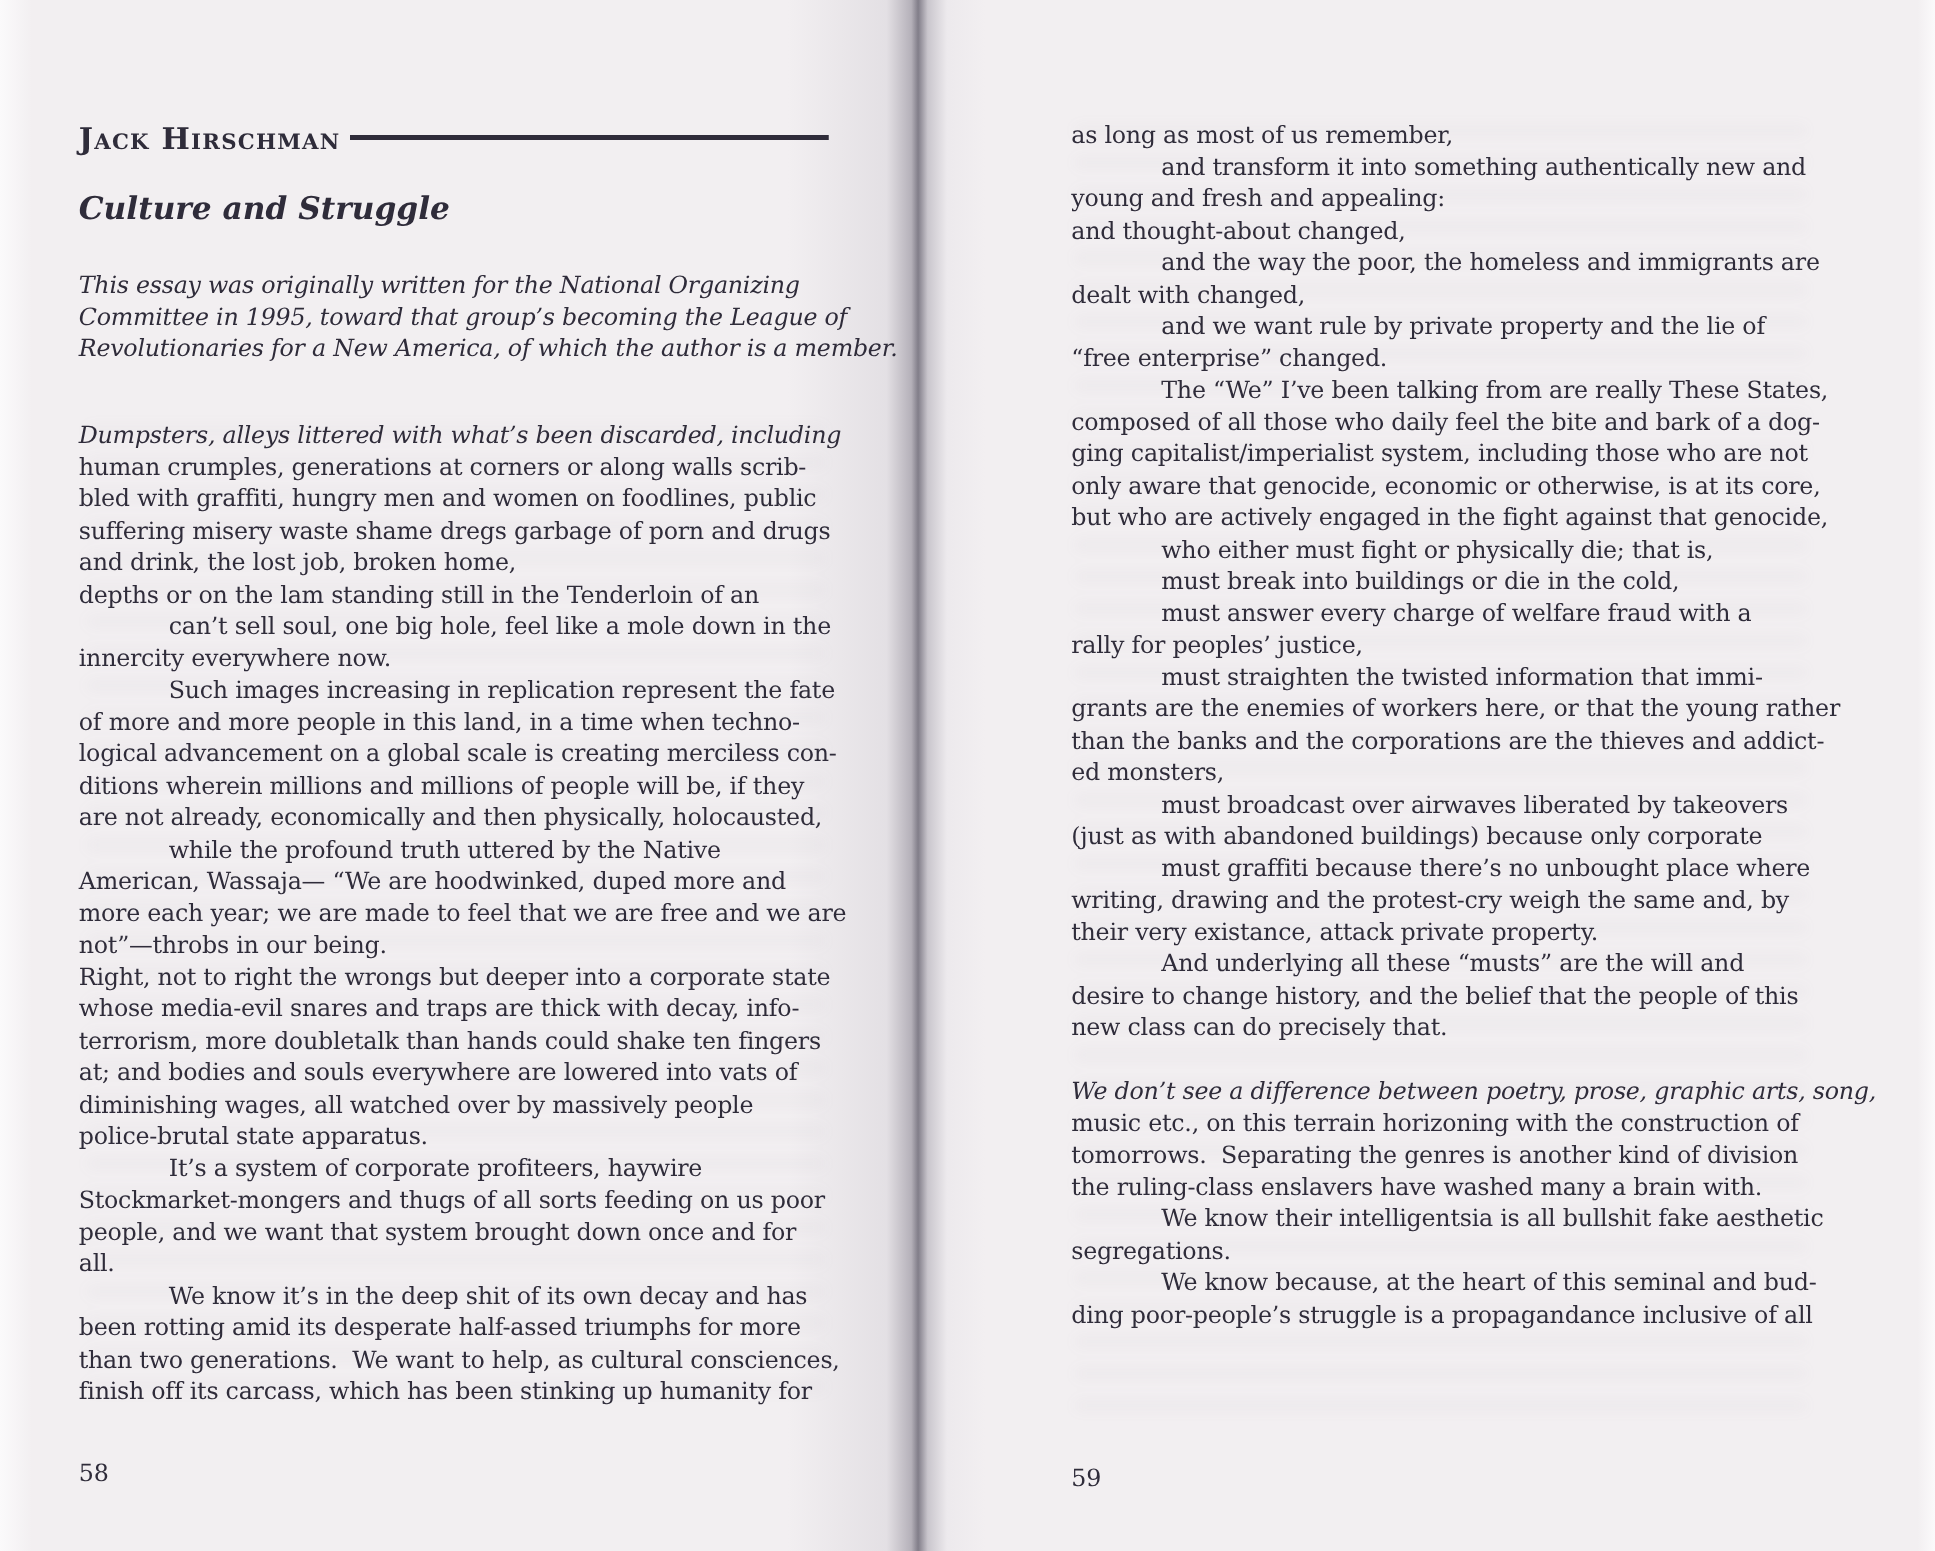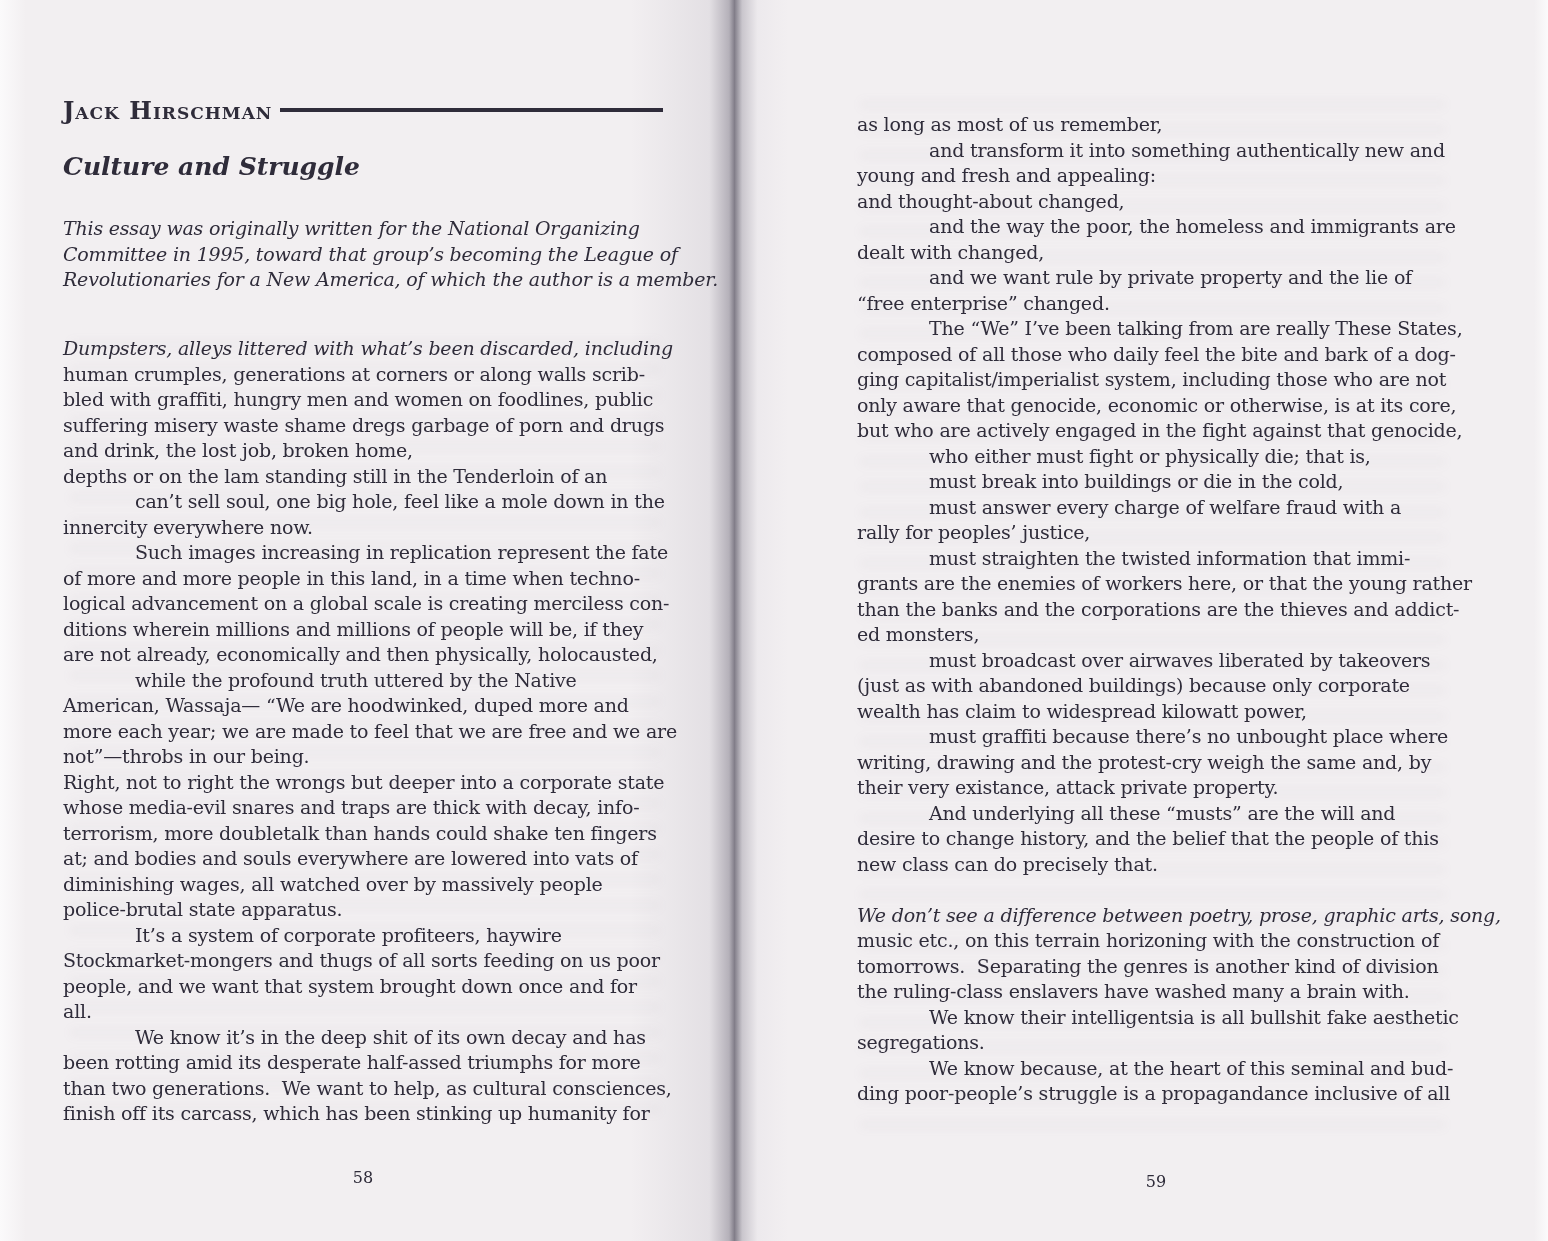--- a/index.html
+++ b/index.html
@@ -36,28 +36,28 @@
 
   .header{position:absolute;top:0;left:0;right:0;display:flex;align-items:center;}
   .author{font-weight:bold;font-variant:small-caps;font-size:24px;letter-spacing:1px;white-space:pre;}
   .rule{flex:1;height:4px;background:#2f2c3a;margin-left:8px;transform:translateY(-1px);}
 
   .title{position:absolute;top:56px;left:0;font-weight:bold;font-style:italic;font-size:25px;white-space:pre;}
 
   .note{position:absolute;top:120px;left:0;font-style:italic;}
   .body-lines{position:absolute;left:0;right:0;}
   .page.left .body-lines{top:240px;}
-  .page.right .body-lines{top:16px;}
+  .page.right .body-lines{top:0;}
 
   .line{white-space:pre;font-size:19px;line-height:25.5px;height:25.5px;letter-spacing:-0.2px;}
   .line.indent{padding-left:72px;}
   .line.italic{font-style:italic;}
   .note .line{font-style:italic;}
 
-  .pagenum{position:absolute;left:0;width:100%;text-align:center;font-size:16px;}
+  .pagenum{position:absolute;left:0;width:100%;text-align:left;font-size:19px;}
   .page.left .pagenum{top:1072px;}
   .page.right .pagenum{top:1076px;}
 </style>
 </head>
 <body>
 
 <div class="edge-left"></div>
 <div class="edge-right"></div>
 <div class="bleed l"></div>
 <div class="bleed r"></div>
@@ -128,21 +128,20 @@
       <div class="line indent">who either must fight or physically die; that is,</div>
       <div class="line indent">must break into buildings or die in the cold,</div>
       <div class="line indent">must answer every charge of welfare fraud with a</div>
       <div class="line">rally for peoples’ justice,</div>
       <div class="line indent">must straighten the twisted information that immi-</div>
       <div class="line">grants are the enemies of workers here, or that the young rather</div>
       <div class="line">than the banks and the corporations are the thieves and addict-</div>
       <div class="line">ed monsters,</div>
       <div class="line indent">must broadcast over airwaves liberated by takeovers</div>
       <div class="line">(just as with abandoned buildings) because only corporate</div>
-      <div class="line">wealth has claim to widespread kilowatt power,</div>
       <div class="line indent">must graffiti because there’s no unbought place where</div>
       <div class="line">writing, drawing and the protest-cry weigh the same and, by</div>
       <div class="line">their very existance, attack private property.</div>
       <div class="line indent">And underlying all these “musts” are the will and</div>
       <div class="line">desire to change history, and the belief that the people of this</div>
       <div class="line">new class can do precisely that.</div>
       <div class="line"> </div>
       <div class="line italic">We don’t see a difference between poetry, prose, graphic arts, song,</div>
       <div class="line">music etc., on this terrain horizoning with the construction of</div>
       <div class="line">tomorrows.  Separating the genres is another kind of division</div>

